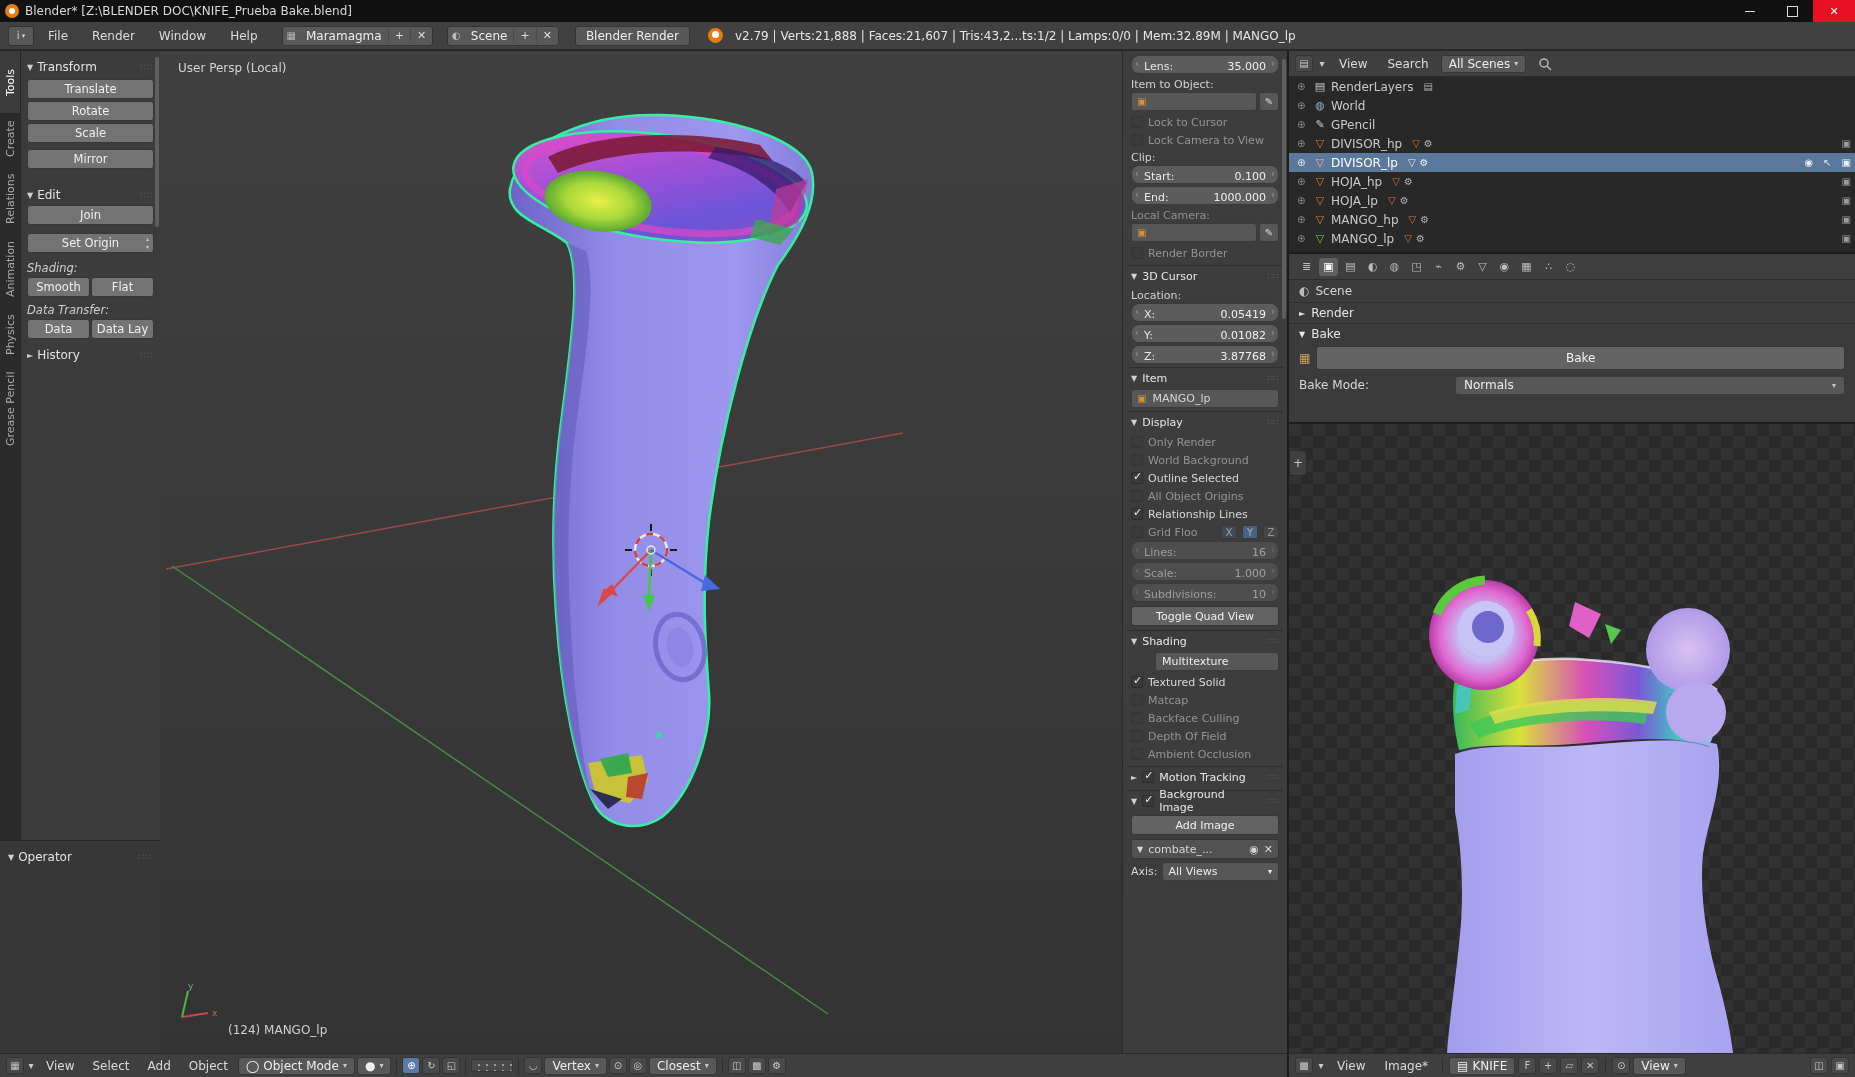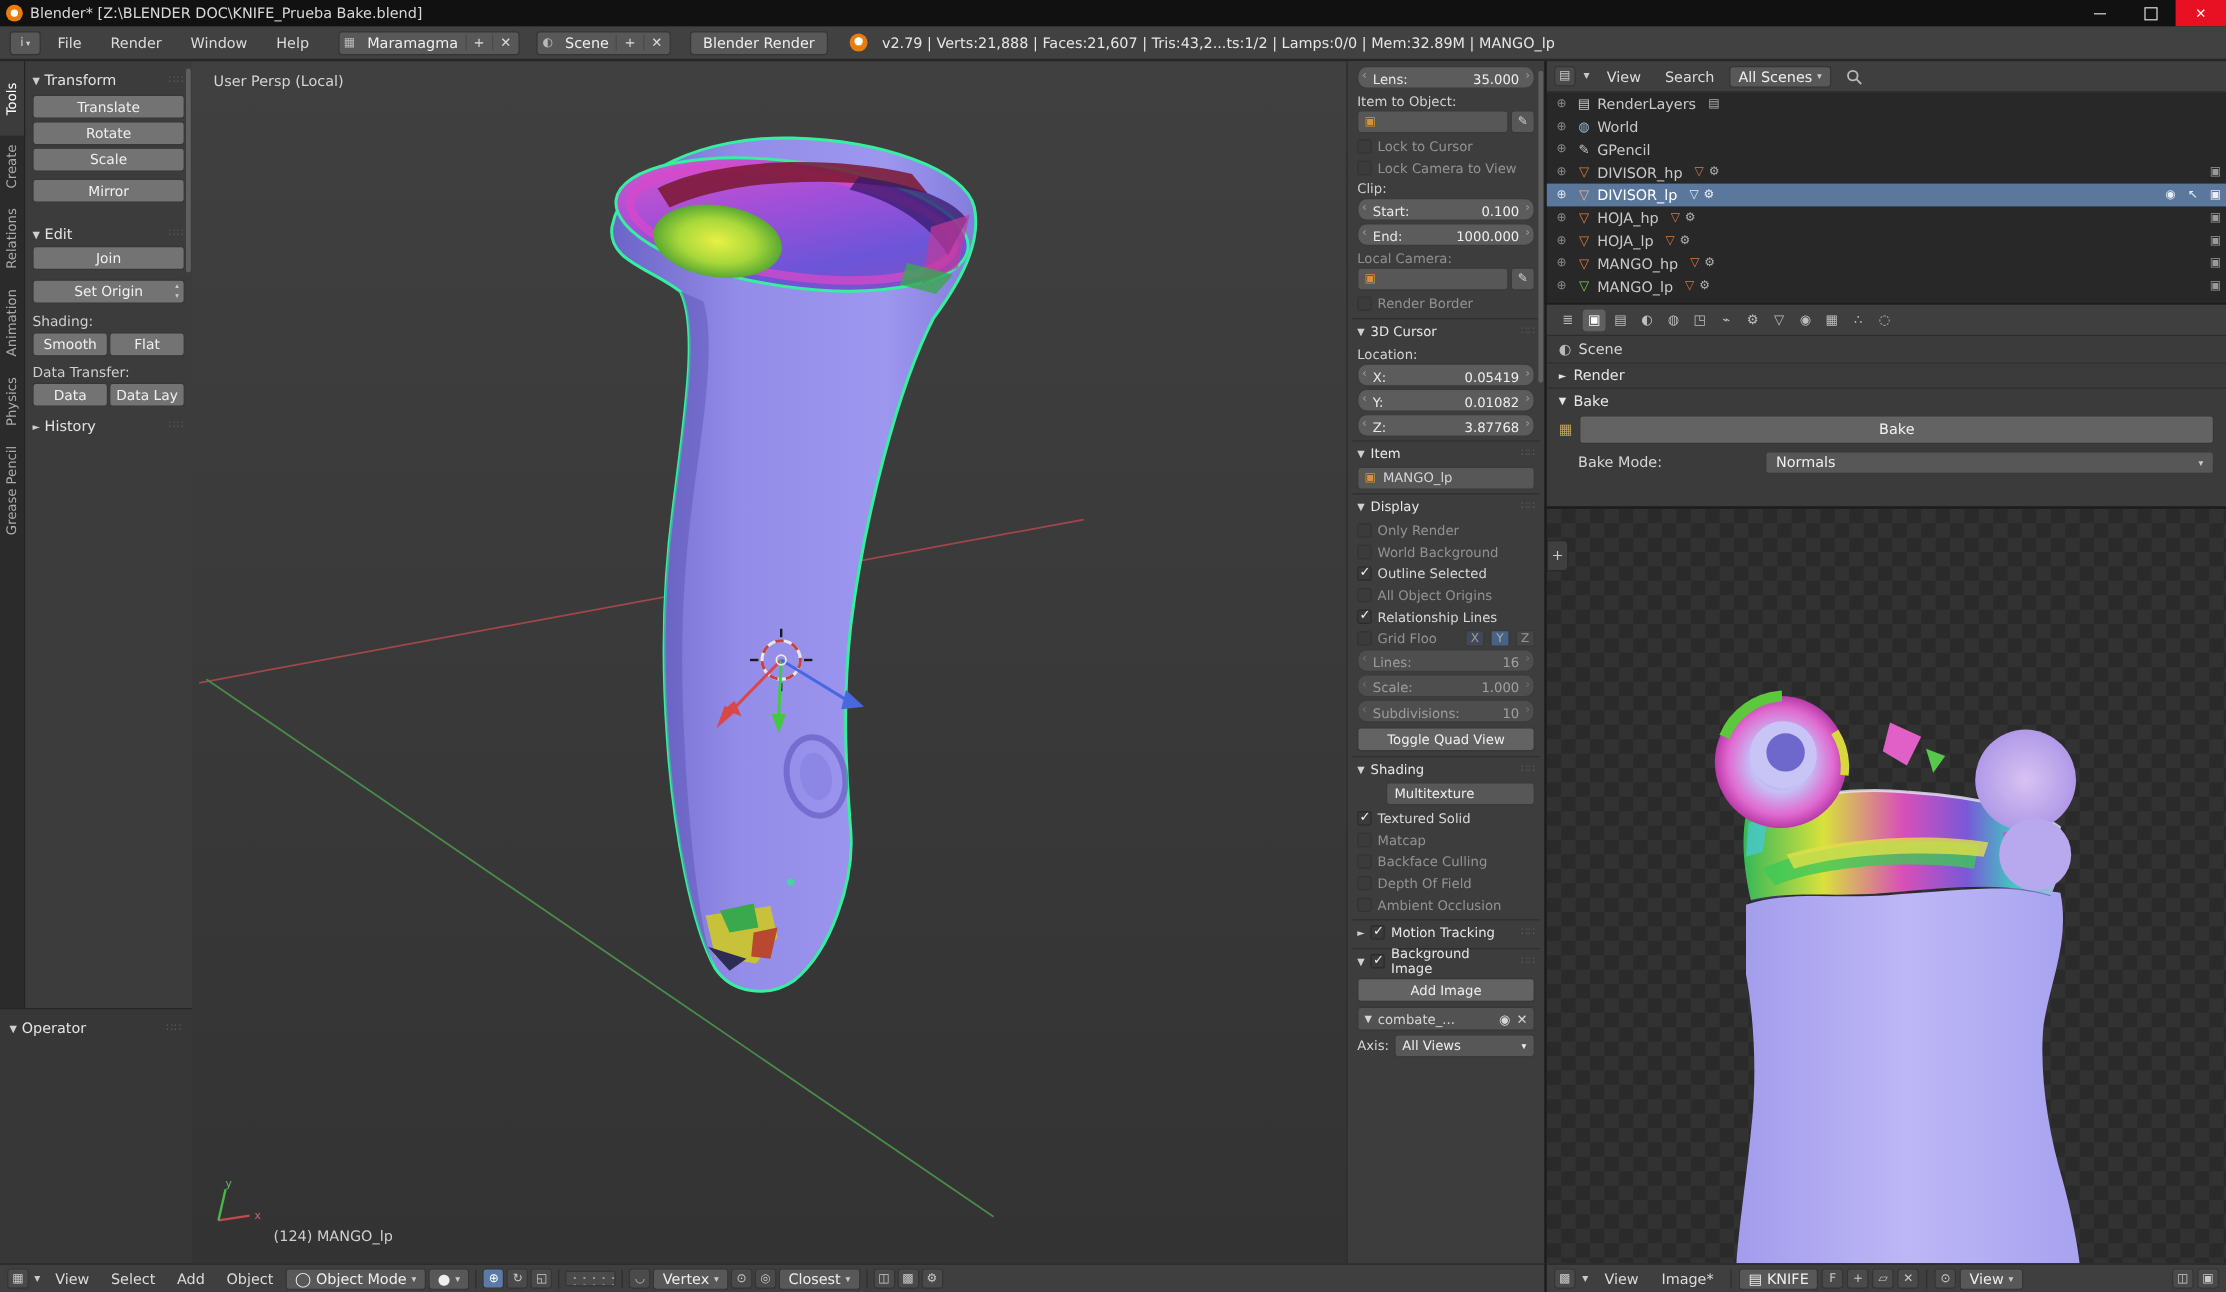--- a/index.html
+++ b/index.html
@@ -40,21 +40,21 @@
   
   .toolshelf { position:absolute; left:21px; top:51px; width:139px; height:789px; background:#3c3c3c; padding:4px 6px 0 6px; overflow:hidden; }
   .shead { display:flex; align-items:center; height:20px; color:#e4e4e4; gap:4px; margin-top:2px; }
   .shead .tri { font-size:8px; color:#cfcfcf; }
   .shead .dots { margin-left:auto; color:#5d5d5d; font-size:9px; letter-spacing:1px; }
   .tbtn { height:20px; background:#737373; border:1px solid #373737; border-radius:3px; color:#f0f0f0;
     display:flex; align-items:center; justify-content:center; margin-bottom:2px; font-size:11.5px; }
   .tstack { margin:2px 0 6px 0; }
   .pairrow { display:flex; gap:1px; margin-bottom:6px; }
   .pairrow .tbtn { flex:1; margin-bottom:0; }
-  .slabel { color:#cfcfcf; margin:4px 0 2px 0; font-size:11.5px; }
+  .slabel { color:#cfcfcf; margin:4px 0 2px 0; font-size:11.5px;font-style:italic; }
   .setorigin { position:relative; }
   .setorigin::after { content:"▴\A▾"; white-space:pre; position:absolute; right:4px; top:1px; font-size:6px; line-height:8px; color:#c9c9c9; }
   .shelfscroll { position:absolute; right:1px; top:6px; width:4px; height:170px; background:#5f5f5f; border-radius:2px; }
 
   
   .operator { position:absolute; left:0; top:840px; width:160px; height:213px; background:#373737; border-top:1px solid #262626; padding:4px 8px; }
 
   
   .viewport { position:absolute; left:160px; top:51px; width:1127px; height:1002px; overflow:hidden; background:#383838; }
   .vplabel { position:absolute; left:18px; top:10px; color:#d4d4d4; font-size:12px; }
@@ -121,21 +121,21 @@
   .props { position:absolute; left:1287px; top:252px; width:568px; height:170px; background:#3b3b3b; border-left:2px solid #1d1d1d; border-top:2px solid #1d1d1d; }
   .pheader { height:26px; background:#3f3f3f; border-bottom:1px solid #2c2c2c; display:flex; align-items:center; gap:3px; padding:0 8px; }
   .picon { width:19px; height:18px; border-radius:3px; color:#bdbdbd; display:flex; align-items:center; justify-content:center; font-size:11px; }
   .picon.active { background:#5f5f5f; color:#fff; }
   .crumbrow { display:flex; align-items:center; gap:6px; height:22px; padding:0 10px; color:#d6d6d6; }
   .ppanelhead { display:flex; align-items:center; gap:6px; height:21px; padding:0 10px; color:#e6e6e6; border-top:1px solid #2f2f2f; }
   .ppanelhead .tri { font-size:8px; }
   .bakerow { display:flex; align-items:center; gap:6px; padding:2px 10px; }
   .bakebtn { flex:1; height:24px; background:#636363; border:1px solid #373737; border-radius:3px; color:#f2f2f2;
     display:flex; align-items:center; justify-content:center; font-size:12px; }
-  .bmode { display:flex; align-items:center; height:26px; padding:0 10px; gap:6px;margin-left:16px; }
+  .bmode { display:flex; align-items:center; height:26px; padding:0 10px; gap:6px; }
   .bmode .bml { width:150px; color:#d6d6d6; }
   .bmode .bmv { flex:1; height:19px; background:#575757; border:1px solid #3a3a3a; border-radius:3px; display:flex; align-items:center; padding:0 8px; color:#eee; }
 
   
   .uv { position:absolute; left:1287px; top:422px; width:568px; height:631px; border-left:2px solid #1d1d1d; border-top:2px solid #1d1d1d;
     background-color:#323232; overflow:hidden;
     background-image:linear-gradient(45deg,#2a2a2a 25%,transparent 25%,transparent 75%,#2a2a2a 75%),
                      linear-gradient(45deg,#2a2a2a 25%,transparent 25%,transparent 75%,#2a2a2a 75%);
     background-size:24px 24px; background-position:0 0,12px 12px; }
   .uvplustab { position:absolute; left:0px; top:26px; width:18px; height:26px; background:#3f3f3f; border:1px solid #2a2a2a;

